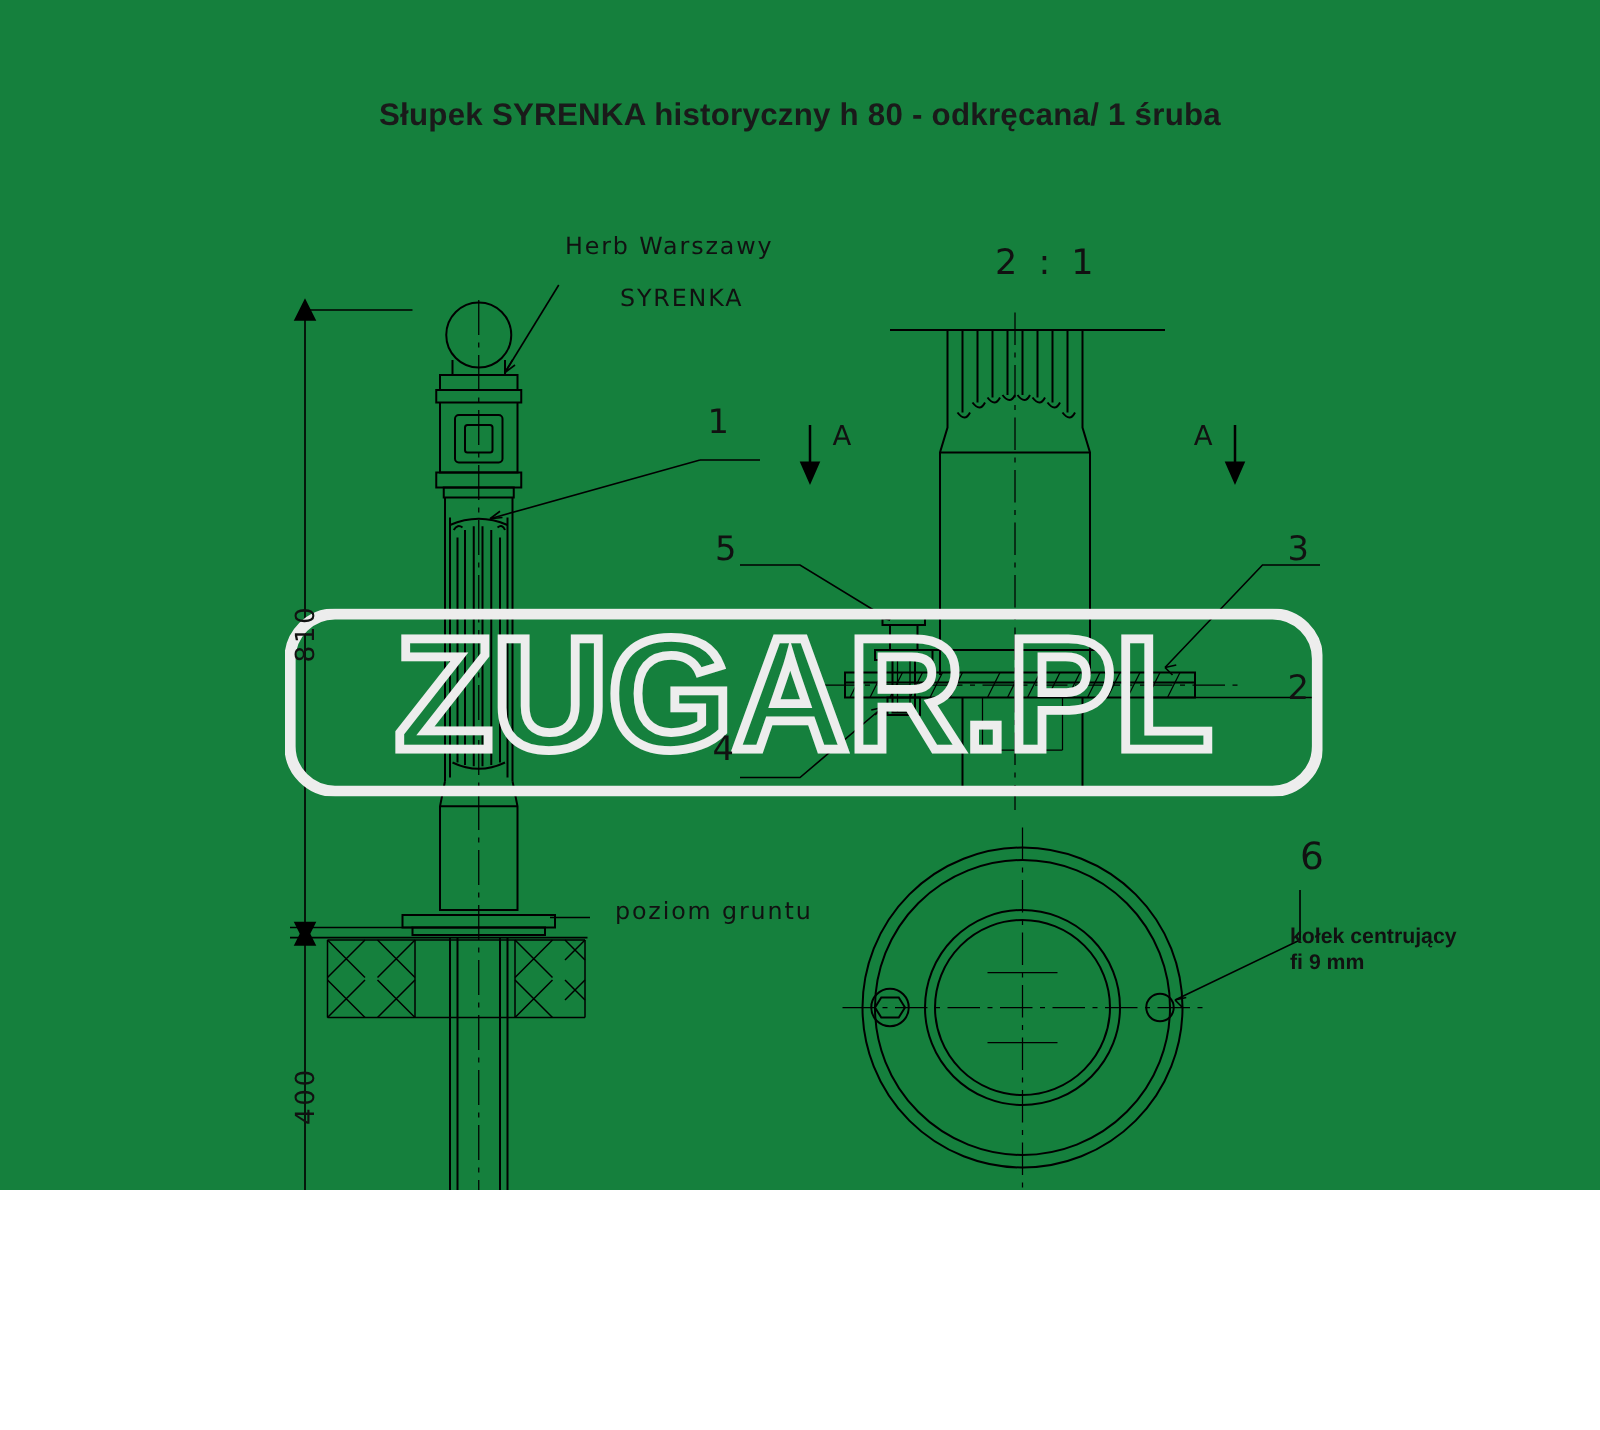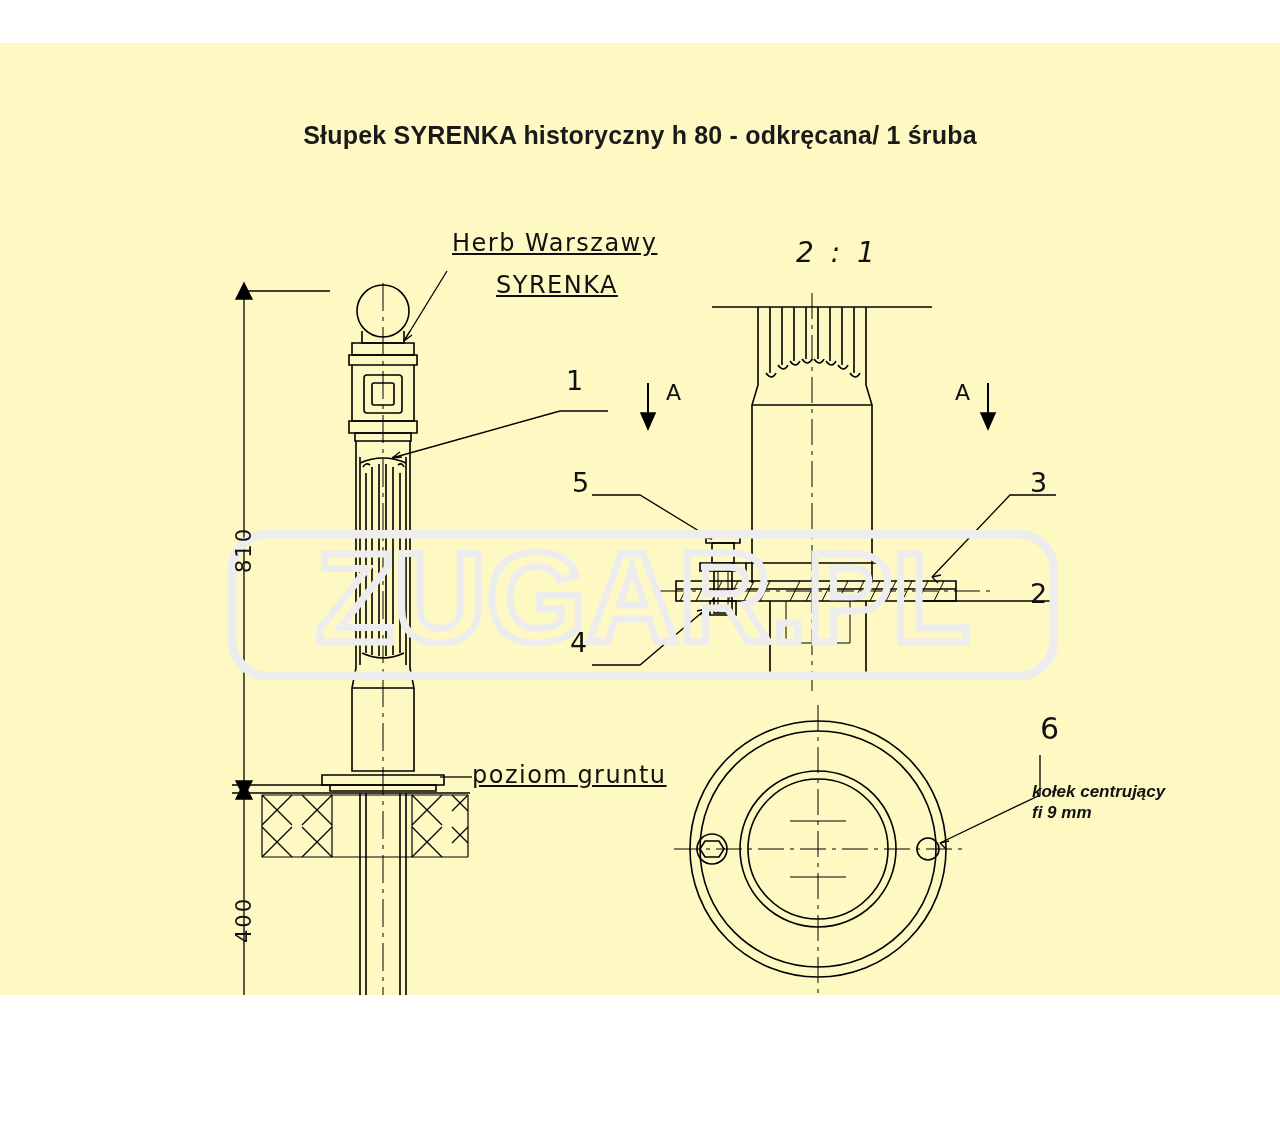--- a/index.html
+++ b/index.html
@@ -9,63 +9,60 @@
   }
   body {
     font-family: "Liberation Sans", sans-serif;
     color: #000000;
   }
   #page {
     position: relative;
     width: 1280px;
     height: 952px;
     overflow: hidden;
-    background: #fef9c3;
-    margin-top: 43px;
+    background: #15803d;
   }
   .title {
     position: absolute;
     top: 78px;
     left: 0;
     width: 1280px;
     text-align: center;
     font-size: 25px;
     font-weight: bold;
     letter-spacing: 0.2px;
     color: #1a1a1a;
   }
   .label {
     position: absolute;
     white-space: nowrap;
     color: #000;
   }
   .hand {
     font-family: "DejaVu Sans", sans-serif;
-    font-size: 24px;
+    font-size: 19px;
     letter-spacing: 1.5px;
     color: #111;
-    text-decoration: underline;
   }
   .num {
     font-family: "DejaVu Sans", sans-serif;
     font-size: 27px;
     color: #111;
   }
   .num-small {
     font-family: "DejaVu Sans", sans-serif;
     font-size: 22px;
     color: #111;
   }
   .bold-note {
     font-family: "Liberation Sans", sans-serif;
     font-size: 17px;
     font-weight: bold;
     line-height: 21px;
     color: #111;
-    font-style: italic;
   }
   .scale {
     font-family: "DejaVu Sans", sans-serif;
     font-size: 28px;
     letter-spacing: 4px;
     color: #111;
   }
   .dim-vert {
     font-family: "DejaVu Sans", sans-serif;
     font-size: 21px;
@@ -261,23 +258,23 @@
   </svg>
 
   <svg class="watermark" viewBox="0 0 830 150">
     <rect x="4" y="4" width="822" height="142" rx="36" ry="36" fill="none" stroke="#ededed" stroke-width="9"></rect>
     <text x="415" y="112" text-anchor="middle" font-family="Liberation Sans, sans-serif" font-size="128" font-weight="bold" fill="none" stroke="#ededed" stroke-width="7">ZUGAR.PL</text>
   </svg>
 
   <div class="label hand" style="left:452px; top:186px;">Herb Warszawy</div>
   <div class="label hand" style="left:496px; top:228px;">SYRENKA</div>
 
-  <div class="label hand" style="left:472px; top:718px;text-align:center;">poziom gruntu</div>
-
-  <div class="label scale" style="left:796px; top:193px;font-style:italic;">2 : 1</div>
+  <div class="label hand" style="left:492px; top:718px;text-align:center;">poziom gruntu</div>
+
+  <div class="label scale" style="left:796px; top:193px;">2 : 1</div>
 
   <div class="label num-small" style="left:666px; top:337px;">A</div>
   <div class="label num-small" style="left:955px; top:337px;">A</div>
 
   <div class="label num" style="left:566px; top:322px;">1</div>
   <div class="label num" style="left:1030px; top:535px;">2</div>
   <div class="label num" style="left:1030px; top:424px;">3</div>
   <div class="label num" style="left:570px; top:584px;">4</div>
   <div class="label num" style="left:572px; top:424px;">5</div>
   <div class="label num" style="left:1040px; top:668px; font-size:30px;">6</div>

